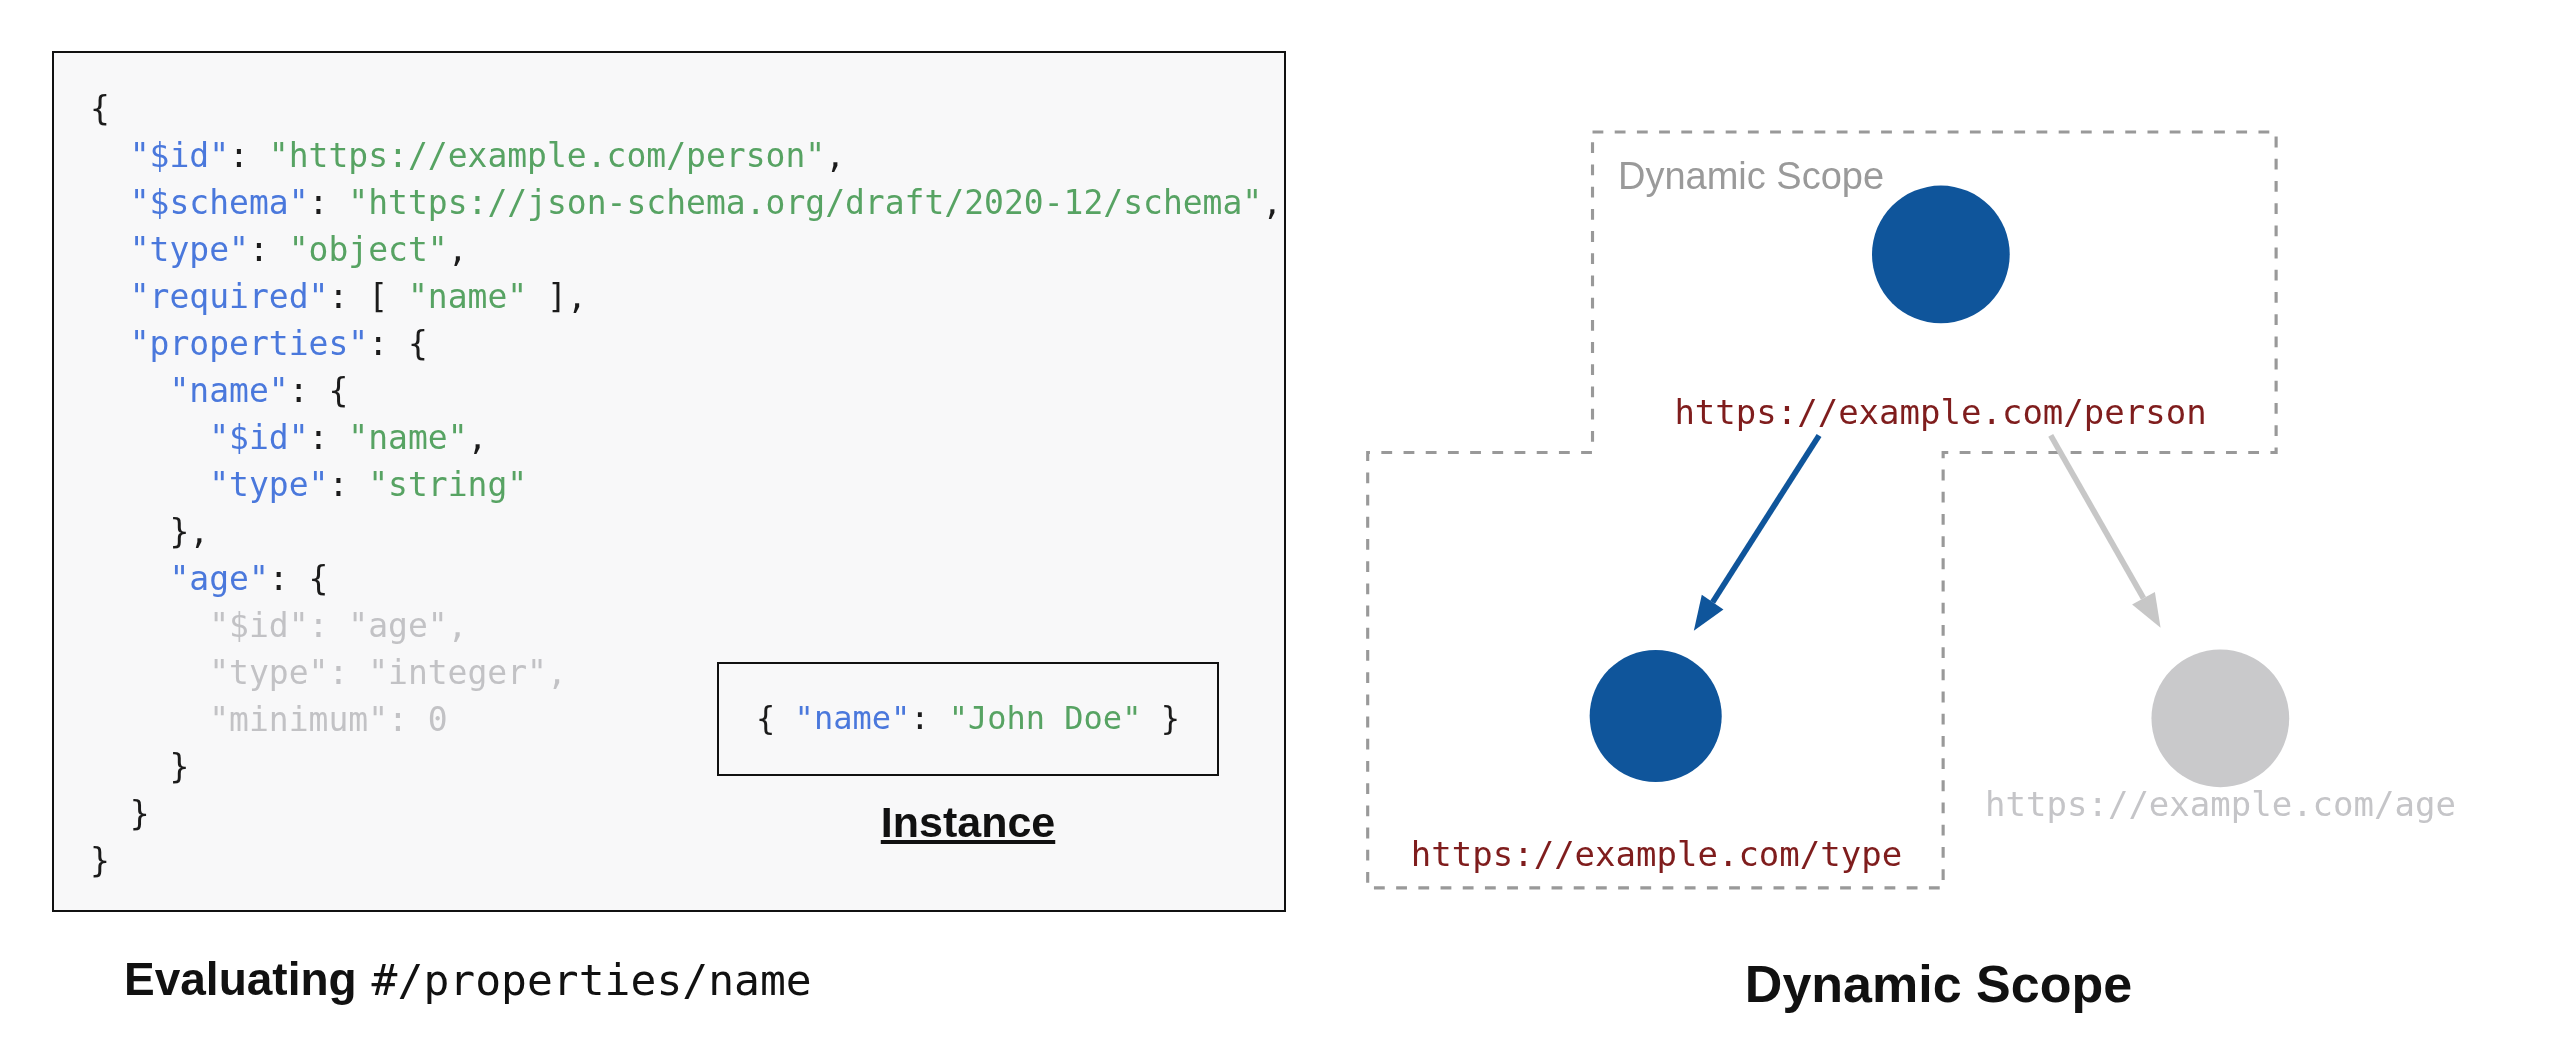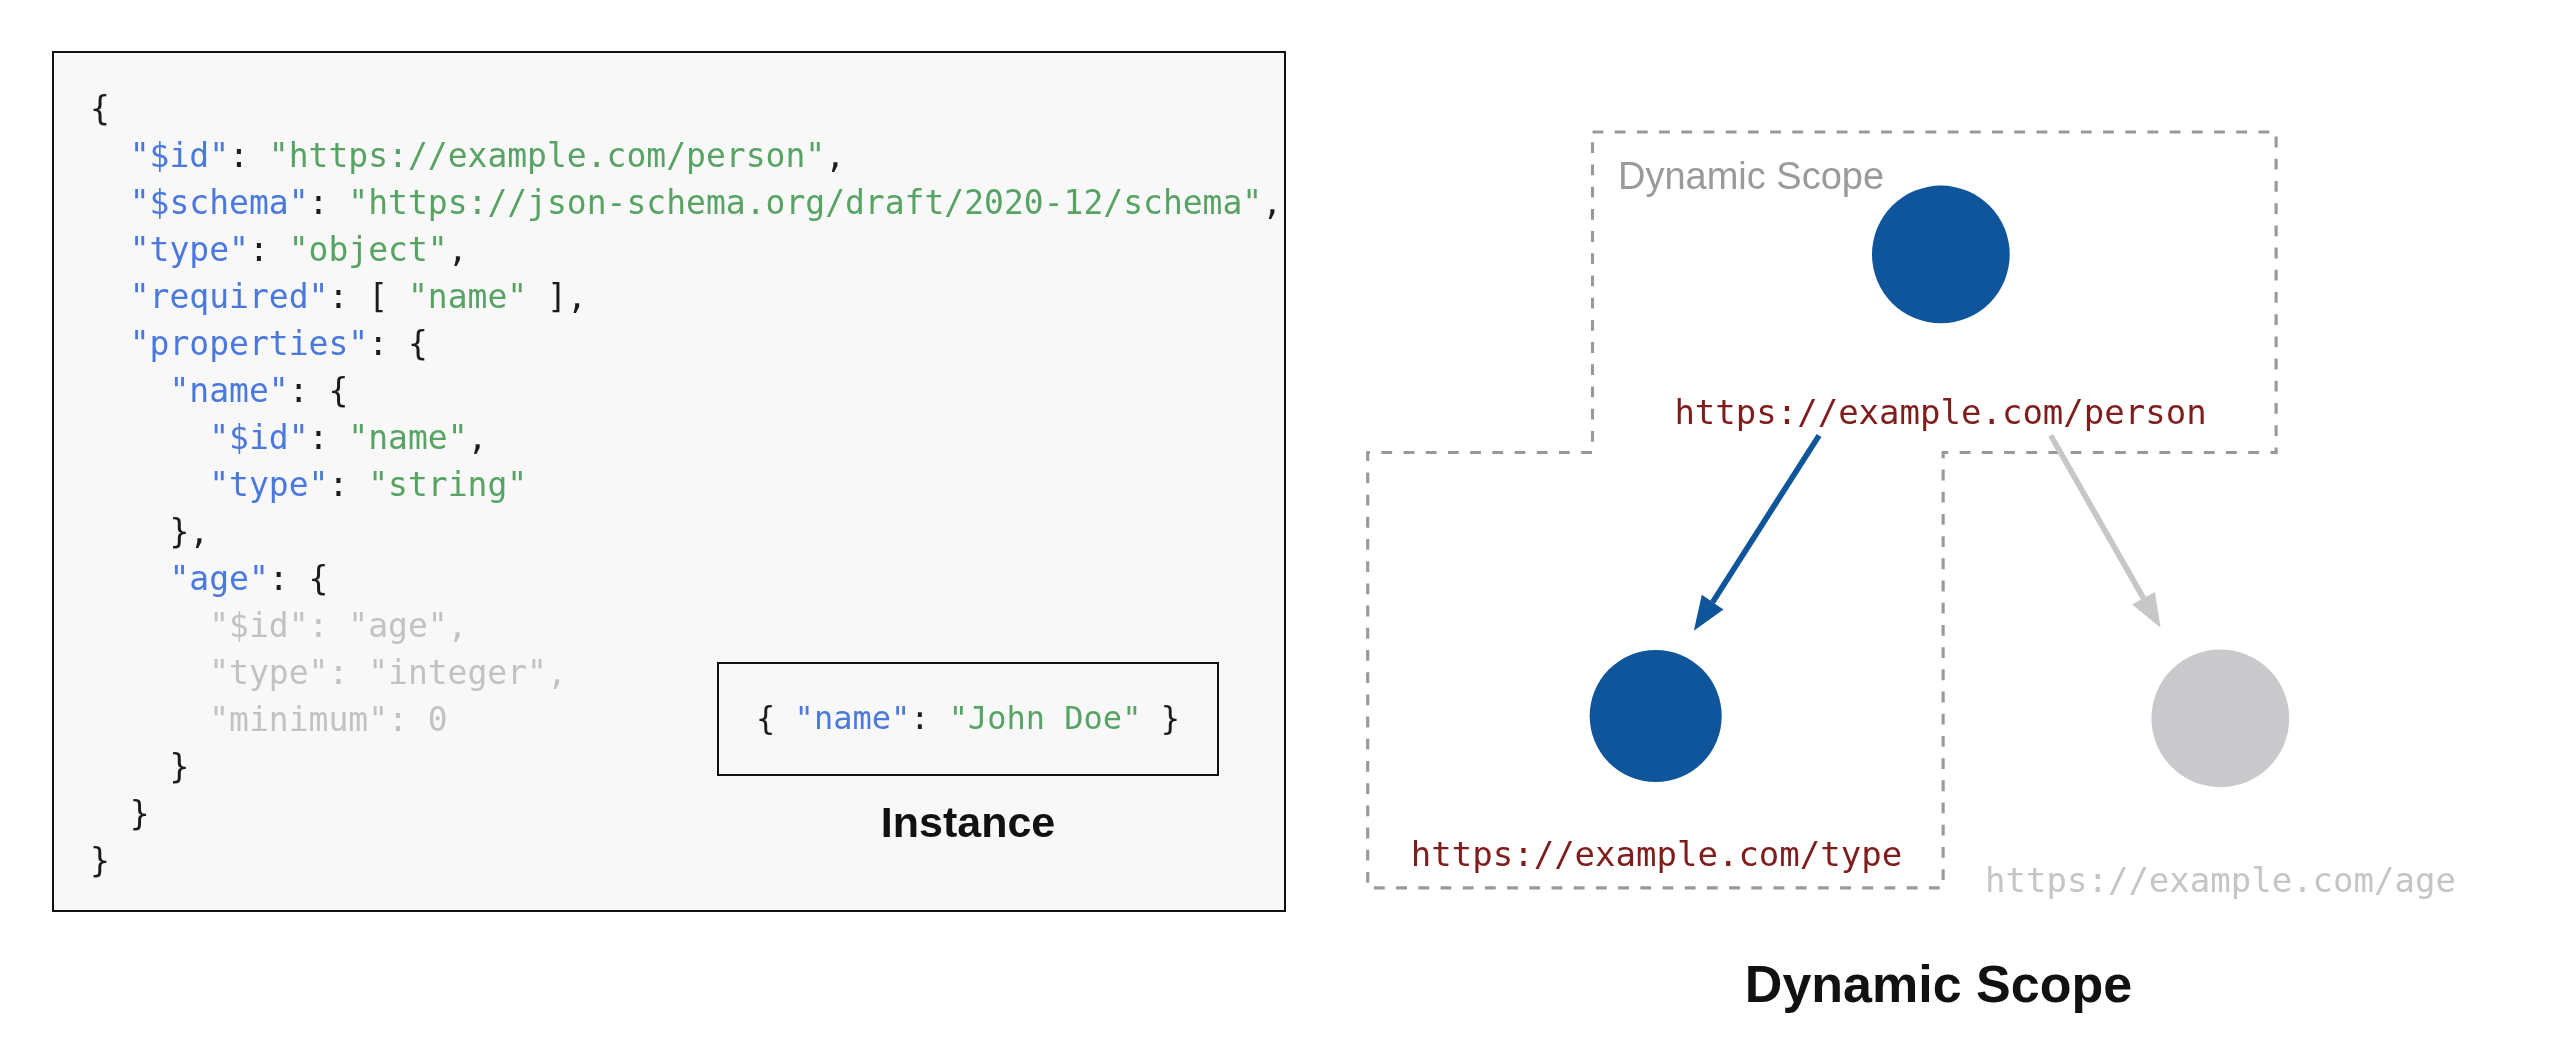--- a/index.html
+++ b/index.html
@@ -26,59 +26,60 @@
     box-sizing:border-box;border:2.8px solid #111111;
   }
   .instance-code{
     width:100%;height:108px;display:flex;align-items:center;justify-content:center;
     font-family:"DejaVu Sans Mono",monospace;font-size:32px;white-space:pre;color:#1b1b1b;
   }
   .instance-code .k{color:#4a78dc;}
   .instance-code .s{color:#57a363;}
   .instance-label{
     position:absolute;left:663px;top:745px;width:502px;text-align:center;
-    font-weight:bold;font-size:43px;color:#111111;
+    font-weight:bold;font-size:43px;color:#111111;text-decoration:underline;
   }
   .caption-left{
     position:absolute;left:124px;top:952px;white-space:nowrap;color:#111111;
   }
   .cap-bold{font-weight:bold;font-size:46px;margin-right:15px;}
   .cap-mono{font-family:"DejaVu Sans Mono",monospace;font-size:43px;}
   
   .diagram-svg{position:absolute;left:0;top:0;}
   .scope-corner-label{
     position:absolute;left:1618px;top:155px;font-size:38px;color:#9a9a9a;white-space:nowrap;
   }
   .node-label{
     position:absolute;width:535px;text-align:center;white-space:nowrap;
     font-family:"DejaVu Sans Mono",monospace;font-size:34px;
   }
   .node-label.blue{color:#7f1d1d;}
   .node-label.gray{color:#c5c5c8;}
   #person-label{left:1673px;top:392px;}
   #name-label{left:1389px;top:834px;}
-  #age-label{left:1953px;top:860px;text-align:center;}
+  #age-label{left:1953px;top:784px;text-align:center;}
   .diagram-title{
     position:absolute;left:1651px;top:954px;width:575px;text-align:center;
     font-weight:bold;font-size:52px;color:#111111;white-space:nowrap;
   }
 </style>
 </head>
 <body>
 
 <div id="root">
 
   <div class="panel">
     <div class="code" id="code"><div><span class="p">{</span></div><div><span class="p">  </span><span class="k">"$id"</span><span class="p">: </span><span class="s">"https://example.com/person"</span><span class="p">,</span></div><div><span class="p">  </span><span class="k">"$schema"</span><span class="p">: </span><span class="s">"https://json-schema.org/draft/2020-12/schema"</span><span class="p">,</span></div><div><span class="p">  </span><span class="k">"type"</span><span class="p">: </span><span class="s">"object"</span><span class="p">,</span></div><div><span class="p">  </span><span class="k">"required"</span><span class="p">: [ </span><span class="s">"name"</span><span class="p"> ],</span></div><div><span class="p">  </span><span class="k">"properties"</span><span class="p">: {</span></div><div><span class="p">    </span><span class="k">"name"</span><span class="p">: {</span></div><div><span class="p">      </span><span class="k">"$id"</span><span class="p">: </span><span class="s">"name"</span><span class="p">,</span></div><div><span class="p">      </span><span class="k">"type"</span><span class="p">: </span><span class="s">"string"</span></div><div><span class="p">    },</span></div><div><span class="p">    </span><span class="k">"age"</span><span class="p">: {</span></div><div><span class="d">      "$id": "age",</span></div><div><span class="d">      "type": "integer",</span></div><div><span class="d">      "minimum": 0</span></div><div><span class="p">    }</span></div><div><span class="p">  }</span></div><div><span class="p">}</span></div></div>
     <div class="instance-box">
       <div class="instance-code" id="instance-code"><span class="p">{ </span><span class="k">"name"</span><span class="p">: </span><span class="s">"John Doe"</span><span class="p"> }</span></div>
     </div>
     <div class="instance-label">Instance</div>
   </div>
 
+  <div class="caption-left"><span class="cap-bold">Evaluating</span><span class="cap-mono">#/properties/name</span></div>
 
   <svg class="diagram-svg" width="2576" height="1053" viewBox="0 0 4524 1850">
     <path d="M 2797 232 H 3998 V 795 H 3413 V 1560 H 2402 V 795 H 2797 Z" fill="none" stroke="#999999" stroke-width="5.5" stroke-dasharray="19 20"></path>
     <circle cx="3409" cy="447" r="121" fill="#0f559b"></circle>
     <circle cx="2908" cy="1258" r="116" fill="#0f559b"></circle>
     <circle cx="3900" cy="1262" r="121" fill="#c9c9cb"></circle>
     <g>
       <line x1="3195" y1="765" x2="3008" y2="1058" stroke="#0f559b" stroke-width="10"></line>
       <polygon points="2975,1108 2989,1045 3027,1071" fill="#0f559b"></polygon>
     </g>

